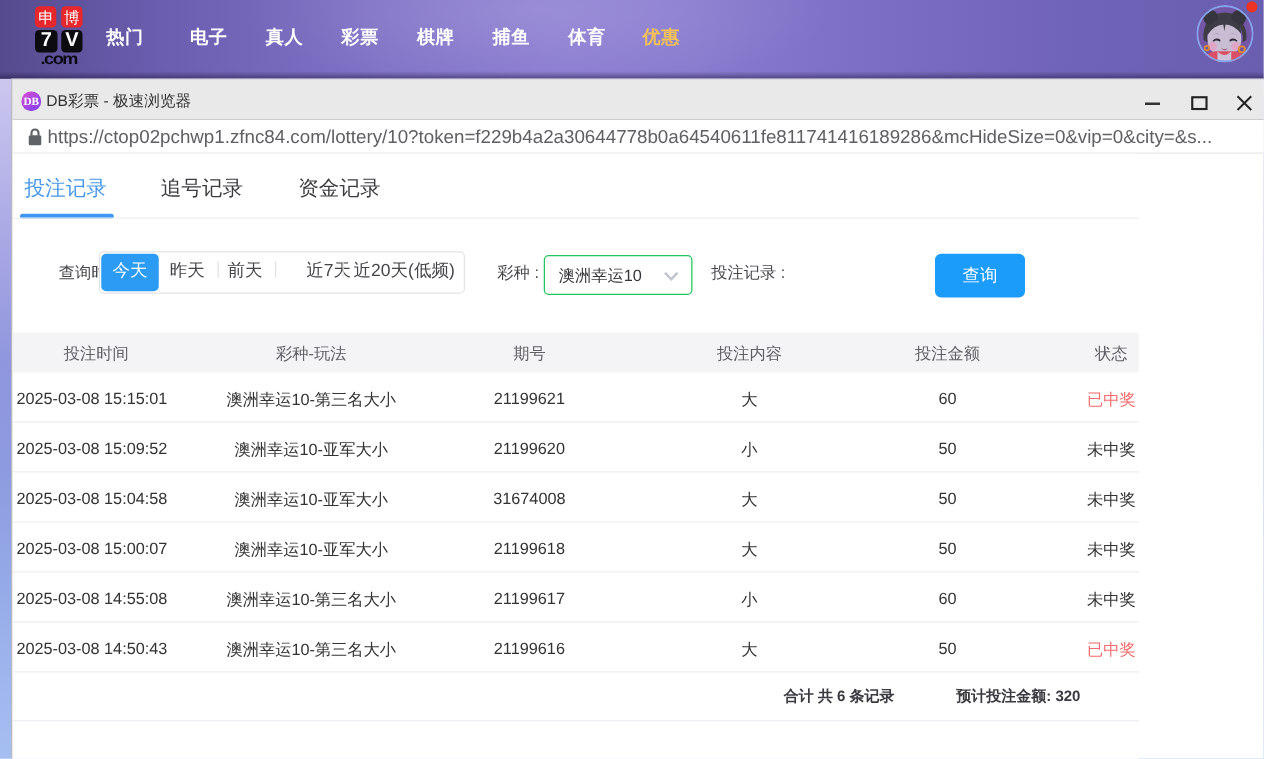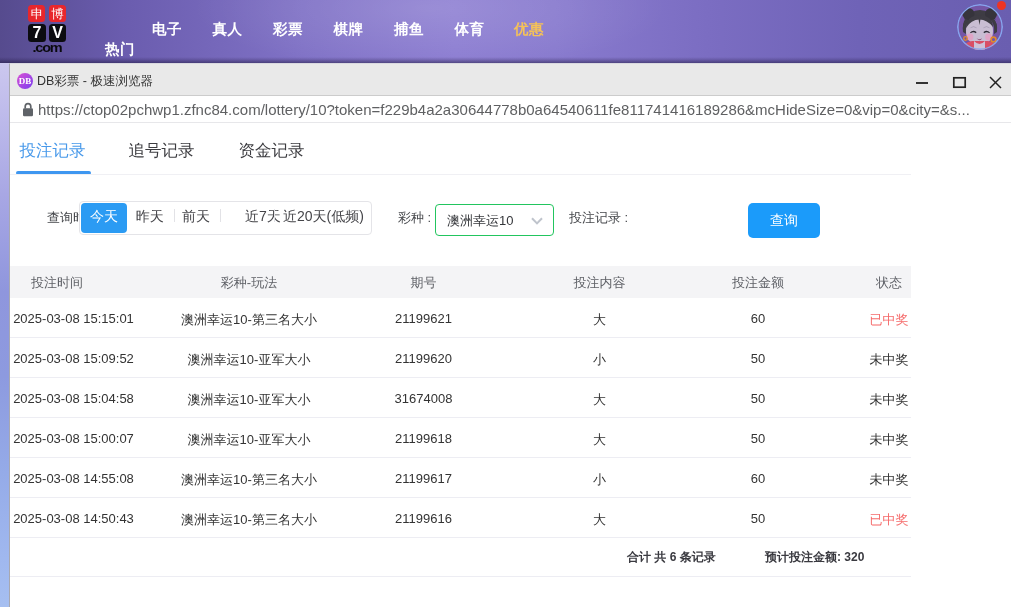--- a/index.html
+++ b/index.html
@@ -74,21 +74,21 @@
 </style>
 </head>
 <body>
 
 <div id="topbar">
   <div class="lgsq" style="left:28.4px; top:5px;">申</div>
   <div class="lgsq" style="left:48.9px; top:5px;">博</div>
   <div class="lgbk" style="left:28.4px; top:23.8px;">7</div>
   <div class="lgbk" style="left:48.9px; top:23.8px;">V</div>
   <div id="lgcom">.com</div>
-  <div class="navitem" style="left:105px;margin-top:20px;">热门</div>
+  <div class="navitem" style="left:85px;">热门</div>
   <div class="navitem" style="left:152px;">电子</div>
   <div class="navitem" style="left:212.5px;">真人</div>
   <div class="navitem" style="left:273px;">彩票</div>
   <div class="navitem" style="left:333.5px;">棋牌</div>
   <div class="navitem" style="left:394px;">捕鱼</div>
   <div class="navitem" style="left:454.5px;">体育</div>
   <div class="navitem nav-hui" style="left:514px;">优惠</div>
   <div id="avatar">
     <svg width="46" height="46" viewBox="0 0 46 46">
       <circle cx="23" cy="23" r="23" fill="#7456a6"></circle>
@@ -180,21 +180,21 @@
     <div class="sel" style="left:425px; width:119px;">
       <div class="seltext" style="left:11px;">澳洲幸运10</div>
       <svg class="chev" style="left:95px;top:12px" width="12" height="8" viewBox="0 0 12 8">
         <path d="M1 1.2 L6 6.4 L11 1.2" fill="none" stroke="#bfc4cc" stroke-width="2"></path>
       </svg>
     </div>
     <div class="flabel" style="left:559px;">投注记录 :</div>
     <div id="querybtn">查询</div>
 
     <div id="thead">
-      <div class="hc" style="left:47px;">投注时间</div>
+      <div class="hc" style="left:67px;">投注时间</div>
       <div class="hc" style="left:239px;">彩种-玩法</div>
       <div class="hc" style="left:413.5px;">期号</div>
       <div class="hc" style="left:589.5px;">投注内容</div>
       <div class="hc" style="left:748px;">投注金额</div>
       <div class="hc" style="left:879px;">状态</div>
       <div class="hc" style="left:982.5px; transform:none;">中奖金额</div>
     </div>
 
     <div class="row" style="top:175px;">
       <div class="c" style="left:63.5px;">2025-03-08 15:15:01</div>

